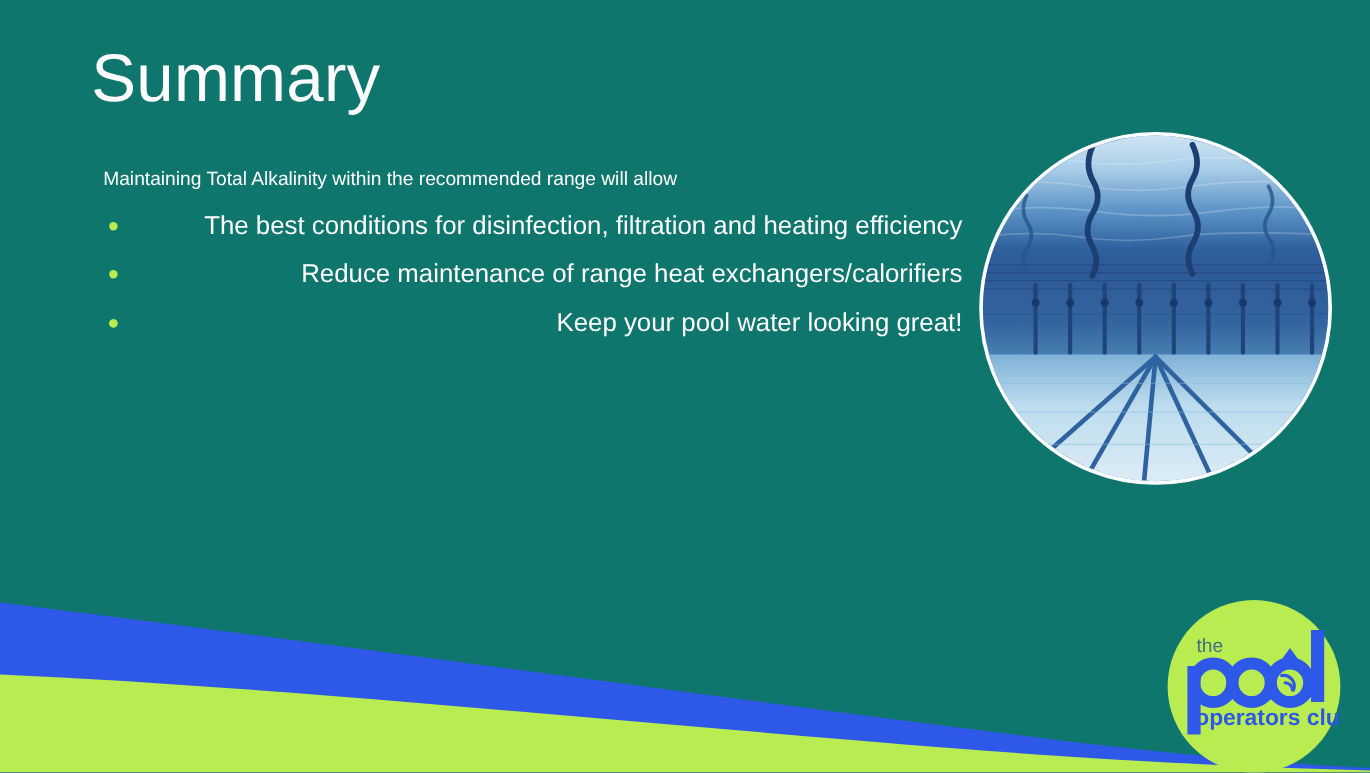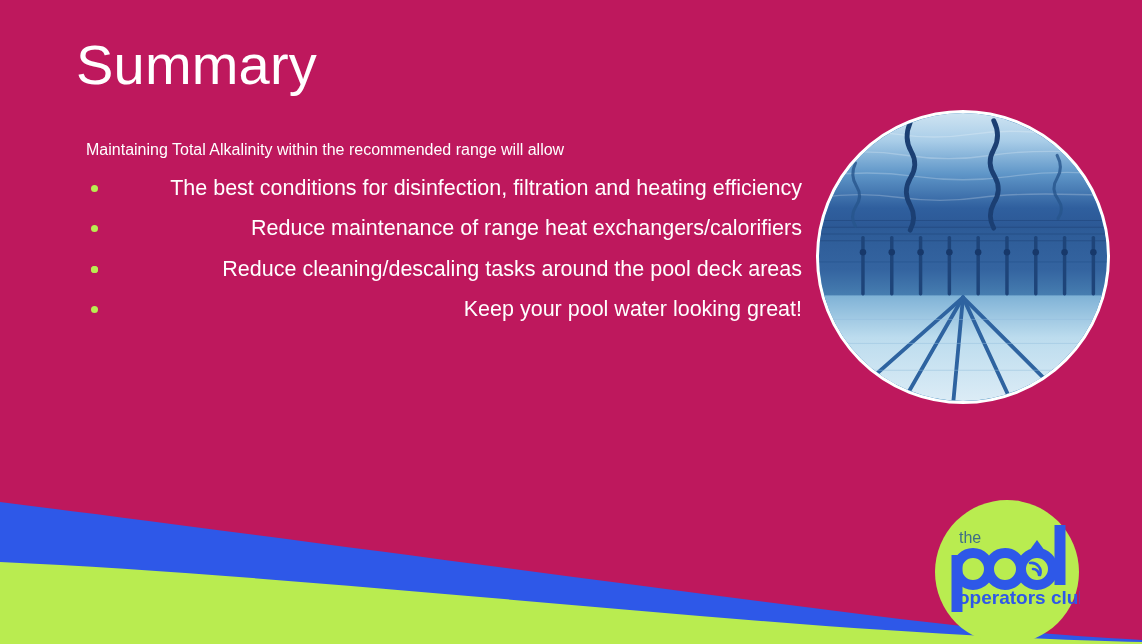--- a/index.html
+++ b/index.html
@@ -10,21 +10,21 @@
     width: 1142px;
     height: 644px;
     background: #264a63;
     font-family: "Liberation Sans", sans-serif;
     overflow: hidden;
   }
   .slide {
     position: relative;
     width: 1142px;
     height: 644px;
-    background: #be185d;
+    background: #0f766e;
     overflow: hidden;
   }
 
   
   .slide-title {
     position: absolute;
     left: 76px;
     top: 34px;
     font-size: 56px;
     font-weight: 400;
@@ -101,21 +101,21 @@
     left: 0;
     bottom: 0;
     width: 1142px;
     height: 180px;
   }
   .waves svg { display: block; width: 100%; height: 100%; }
 
   
   .logo {
     position: absolute;
-    left: 934px;
+    left: 972px;
     top: 499px;
     width: 146px;
     height: 146px;
   }
   .logo svg { display: block; width: 100%; height: 100%; }
 </style>
 </head>
 <body>
 
 <div class="slide">
@@ -129,24 +129,20 @@
       <li class="bullet-item">
         <span class="bullet-dot"></span>
         <span>The best conditions for disinfection, filtration and heating efficiency</span>
       </li>
       <li class="bullet-item">
         <span class="bullet-dot"></span>
         <span>Reduce maintenance of range heat exchangers/calorifiers</span>
       </li>
       <li class="bullet-item">
         <span class="bullet-dot"></span>
-      </li>
-      <li class="bullet-item">
-        <span class="bullet-dot"></span>
-        <span>Reduce cleaning/descaling tasks around the pool deck areas</span>
       </li>
       <li class="bullet-item">
         <span class="bullet-dot"></span>
         <span>Keep your pool water looking great!</span>
       </li>
     </ul>
   </div>
 
   <div class="photo-circle">
     <div class="photo-inner">

